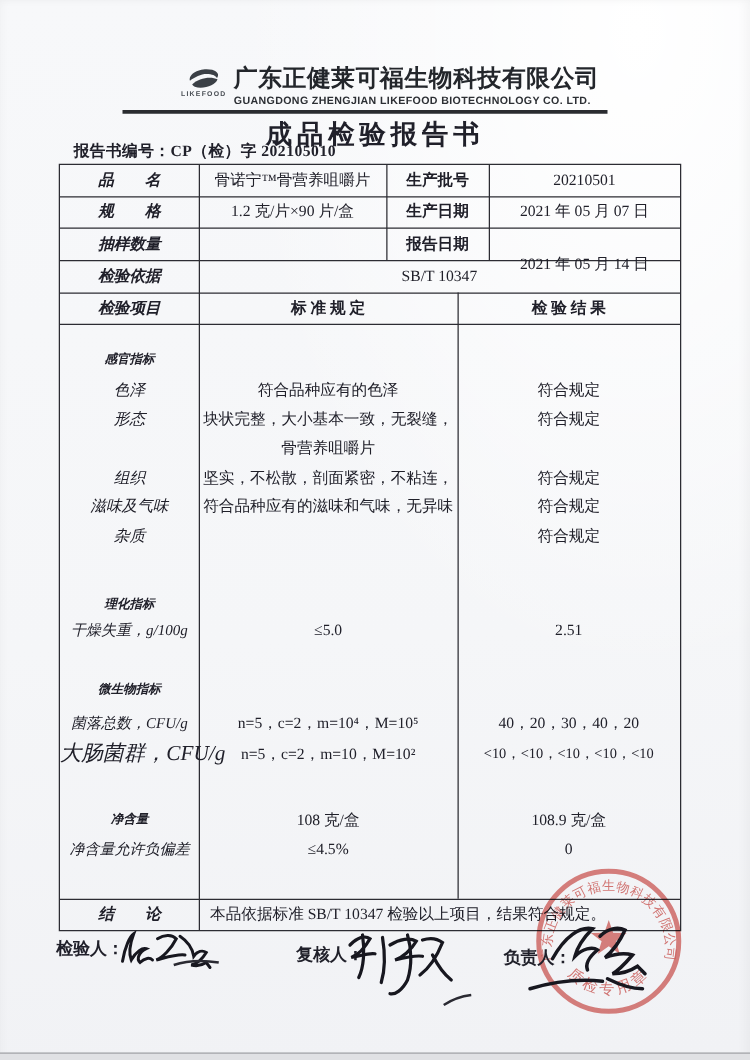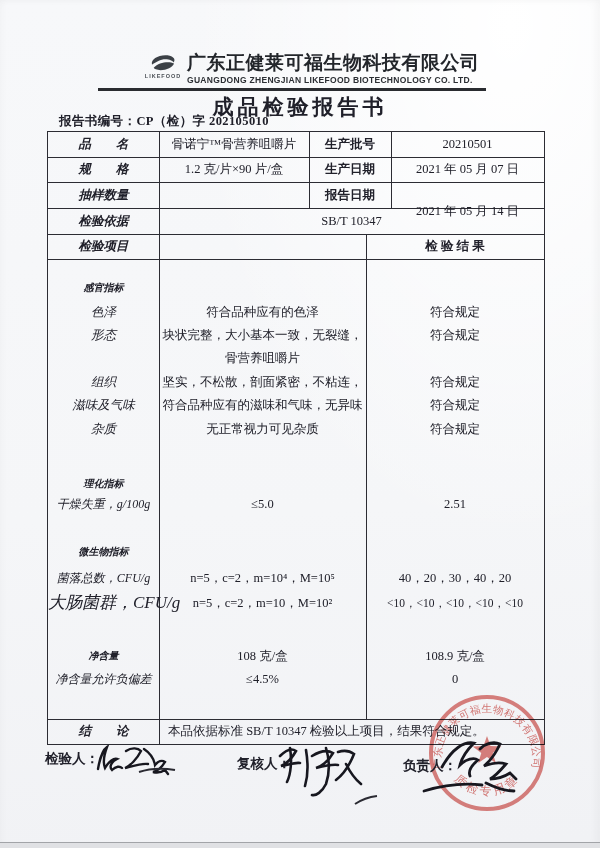--- a/index.html
+++ b/index.html
@@ -88,38 +88,38 @@
     <div class="cell" style="left:343px;width:153px;top:25px;line-height:25px">2021 年 05 月 07 日</div>
 
     <div class="cell lbl c1" style="top:50px;line-height:26px">抽样数量</div>
     <div class="cell lbl" style="left:261px;width:82px;top:50px;line-height:26px">报告日期</div>
     <div class="cell" style="left:343px;width:153px;top:66px;line-height:26px">2021 年 05 月 14 日</div>
 
     <div class="cell lbl c1" style="top:76px;line-height:26px">检验依据</div>
     <div class="cell" style="left:111px;width:385px;top:76px;line-height:26px">SB/T 10347</div>
 
     <div class="cell lbl c1" style="top:102px;line-height:25px">检验项目</div>
+    <div class="cell lbl" style="left:111px;width:207px;top:102px;line-height:25px">标 准 规 定</div>
     <div class="cell lbl" style="left:318px;width:178px;top:102px;line-height:25px">检 验 结 果</div>
 
     <div class="bl sec c1" style="top:146px">感官指标</div>
     <div class="bl c1" style="top:170px">色泽</div>
     <div class="bl c2" style="top:170px">符合品种应有的色泽</div>
     <div class="bl c3" style="top:170px">符合规定</div>
     <div class="bl c1" style="top:193px">形态</div>
     <div class="bl c2" style="top:193px">块状完整，大小基本一致，无裂缝，</div>
     <div class="bl c3" style="top:193px">符合规定</div>
     <div class="bl c2" style="top:216px">骨营养咀嚼片</div>
     <div class="bl c1" style="top:240px">组织</div>
     <div class="bl c2" style="top:240px">坚实，不松散，剖面紧密，不粘连，</div>
     <div class="bl c3" style="top:240px">符合规定</div>
     <div class="bl c1" style="top:263px">滋味及气味</div>
     <div class="bl c2" style="top:263px">符合品种应有的滋味和气味，无异味</div>
     <div class="bl c3" style="top:263px">符合规定</div>
     <div class="bl c1" style="top:287px">杂质</div>
-    <div class="bl c2" style="top:287px">无正常视力可见杂质</div>
     <div class="bl c3" style="top:287px">符合规定</div>
 
     <div class="bl sec c1" style="top:342px">理化指标</div>
     <div class="bl c1" style="top:362px;font-size:12px">干燥失重，g/100g</div>
     <div class="bl c2" style="top:362px">≤5.0</div>
     <div class="bl c3" style="top:362px">2.51</div>
 
     <div class="bl sec c1" style="top:410px">微生物指标</div>
     <div class="bl c1" style="top:436px;font-size:12px">菌落总数，CFU/g</div>
     <div class="bl c2" style="top:436px">n=5，c=2，m=10⁴，M=10⁵</div>

